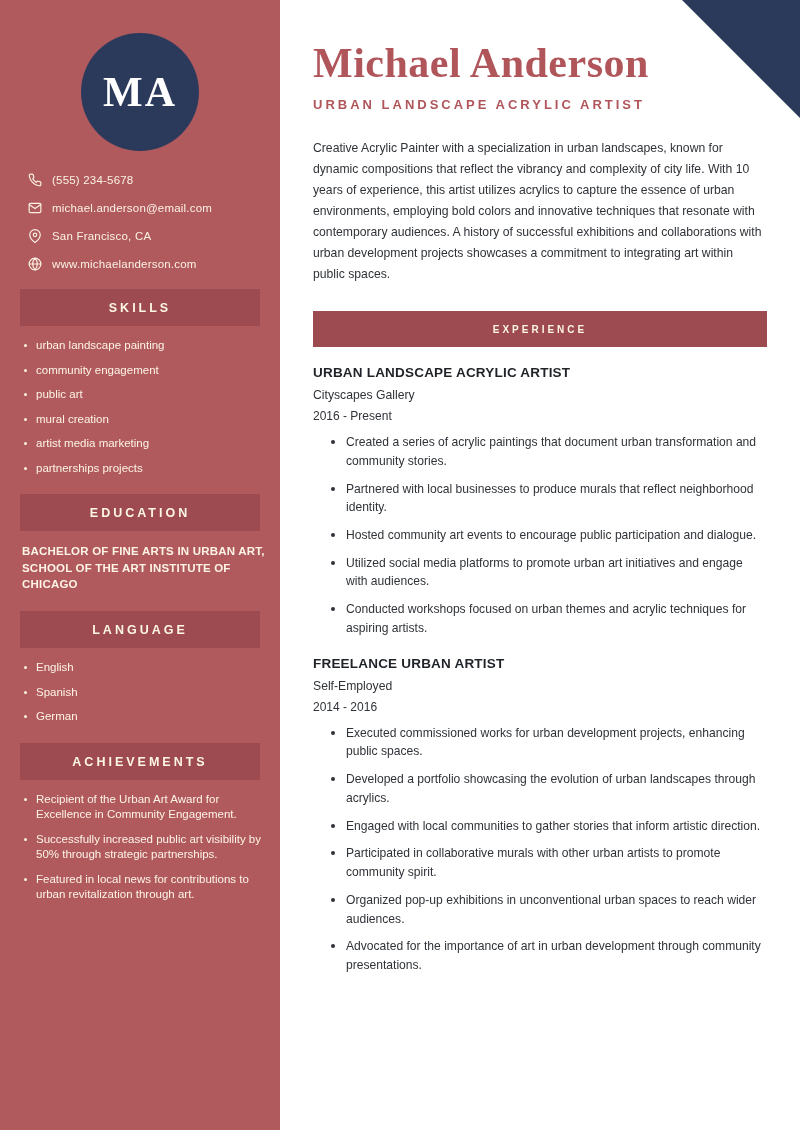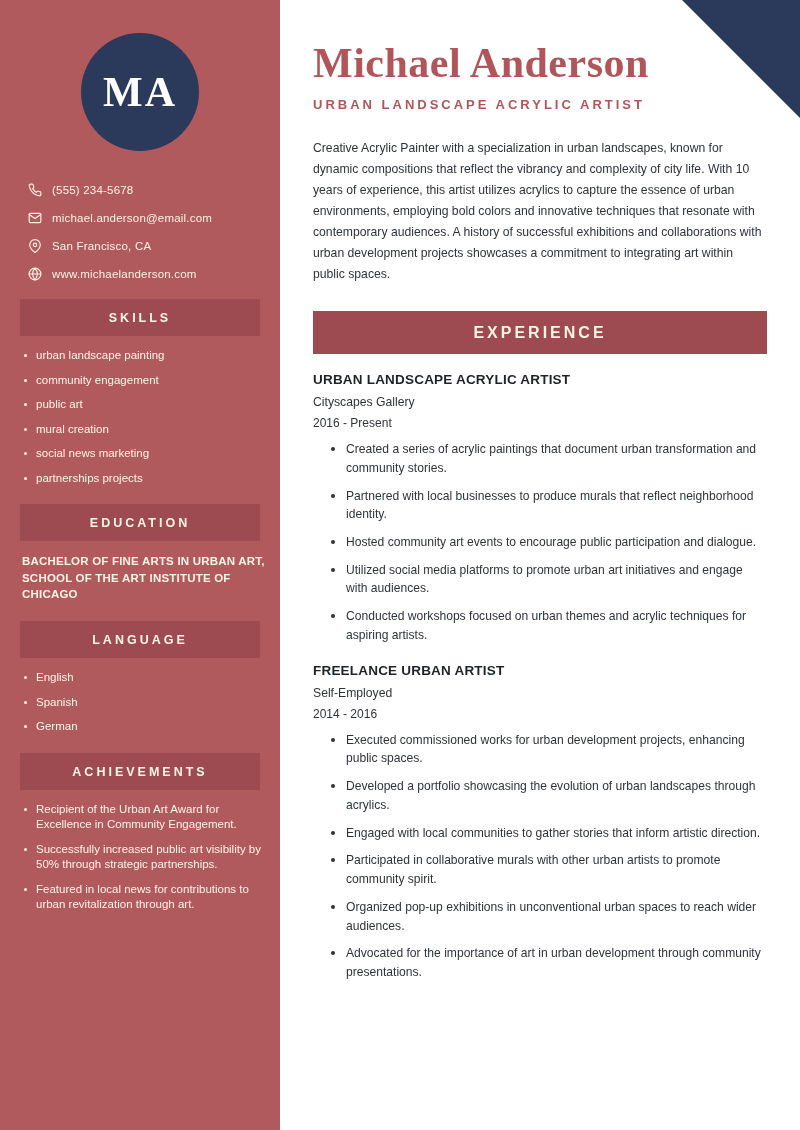--- a/index.html
+++ b/index.html
@@ -43,21 +43,21 @@
     color: #ffffff;
     display: flex;
     align-items: center;
     justify-content: center;
     font-size: 42px;
     letter-spacing: 2px;
     font-weight: bold;
     font-family: "Liberation Serif", serif;
   }
   .contact-list {
-    margin-top: 32px;
+    margin-top: 22px;
     padding: 0 22px 0 24px;
   }
   .contact-item {
     display: flex;
     align-items: center;
     margin-bottom: 14px;
     font-size: 11.5px;
     color: #fbf2e2;
     letter-spacing: .2px;
   }
@@ -154,21 +154,21 @@
     font-size: 12.2px;
     line-height: 1.72;
     color: #2f3338;
     max-width: 460px;
   }
   .main-head {
     margin-top: 26px;
     background: #9d4a50;
     color: #fdf6e4;
     text-align: center;
-    font-size: 16px;
+    font-size: 10px;
     letter-spacing: 3px;
     font-weight: bold;
     padding: 13px 0 12px 0;
   }
   .job {
     margin-top: 18px;
   }
   .job-title {
     font-size: 13.5px;
     font-weight: bold;
@@ -264,21 +264,21 @@
 
     </div>
 
     <div class="side-head">SKILLS</div>
     <div class="side-body">
       <ul class="bullets">
         <li>urban landscape painting</li>
         <li>community engagement</li>
         <li>public art</li>
         <li>mural creation</li>
-        <li>social news marketing</li>
+        <li>artist media marketing</li>
         <li>partnerships projects</li>
       </ul>
     </div>
 
     <div class="side-head">EDUCATION</div>
     <div class="side-body">
       <div class="edu-text">BACHELOR OF FINE ARTS IN URBAN ART, SCHOOL OF THE ART INSTITUTE OF CHICAGO</div>
     </div>
 
     <div class="side-head">LANGUAGE</div>

